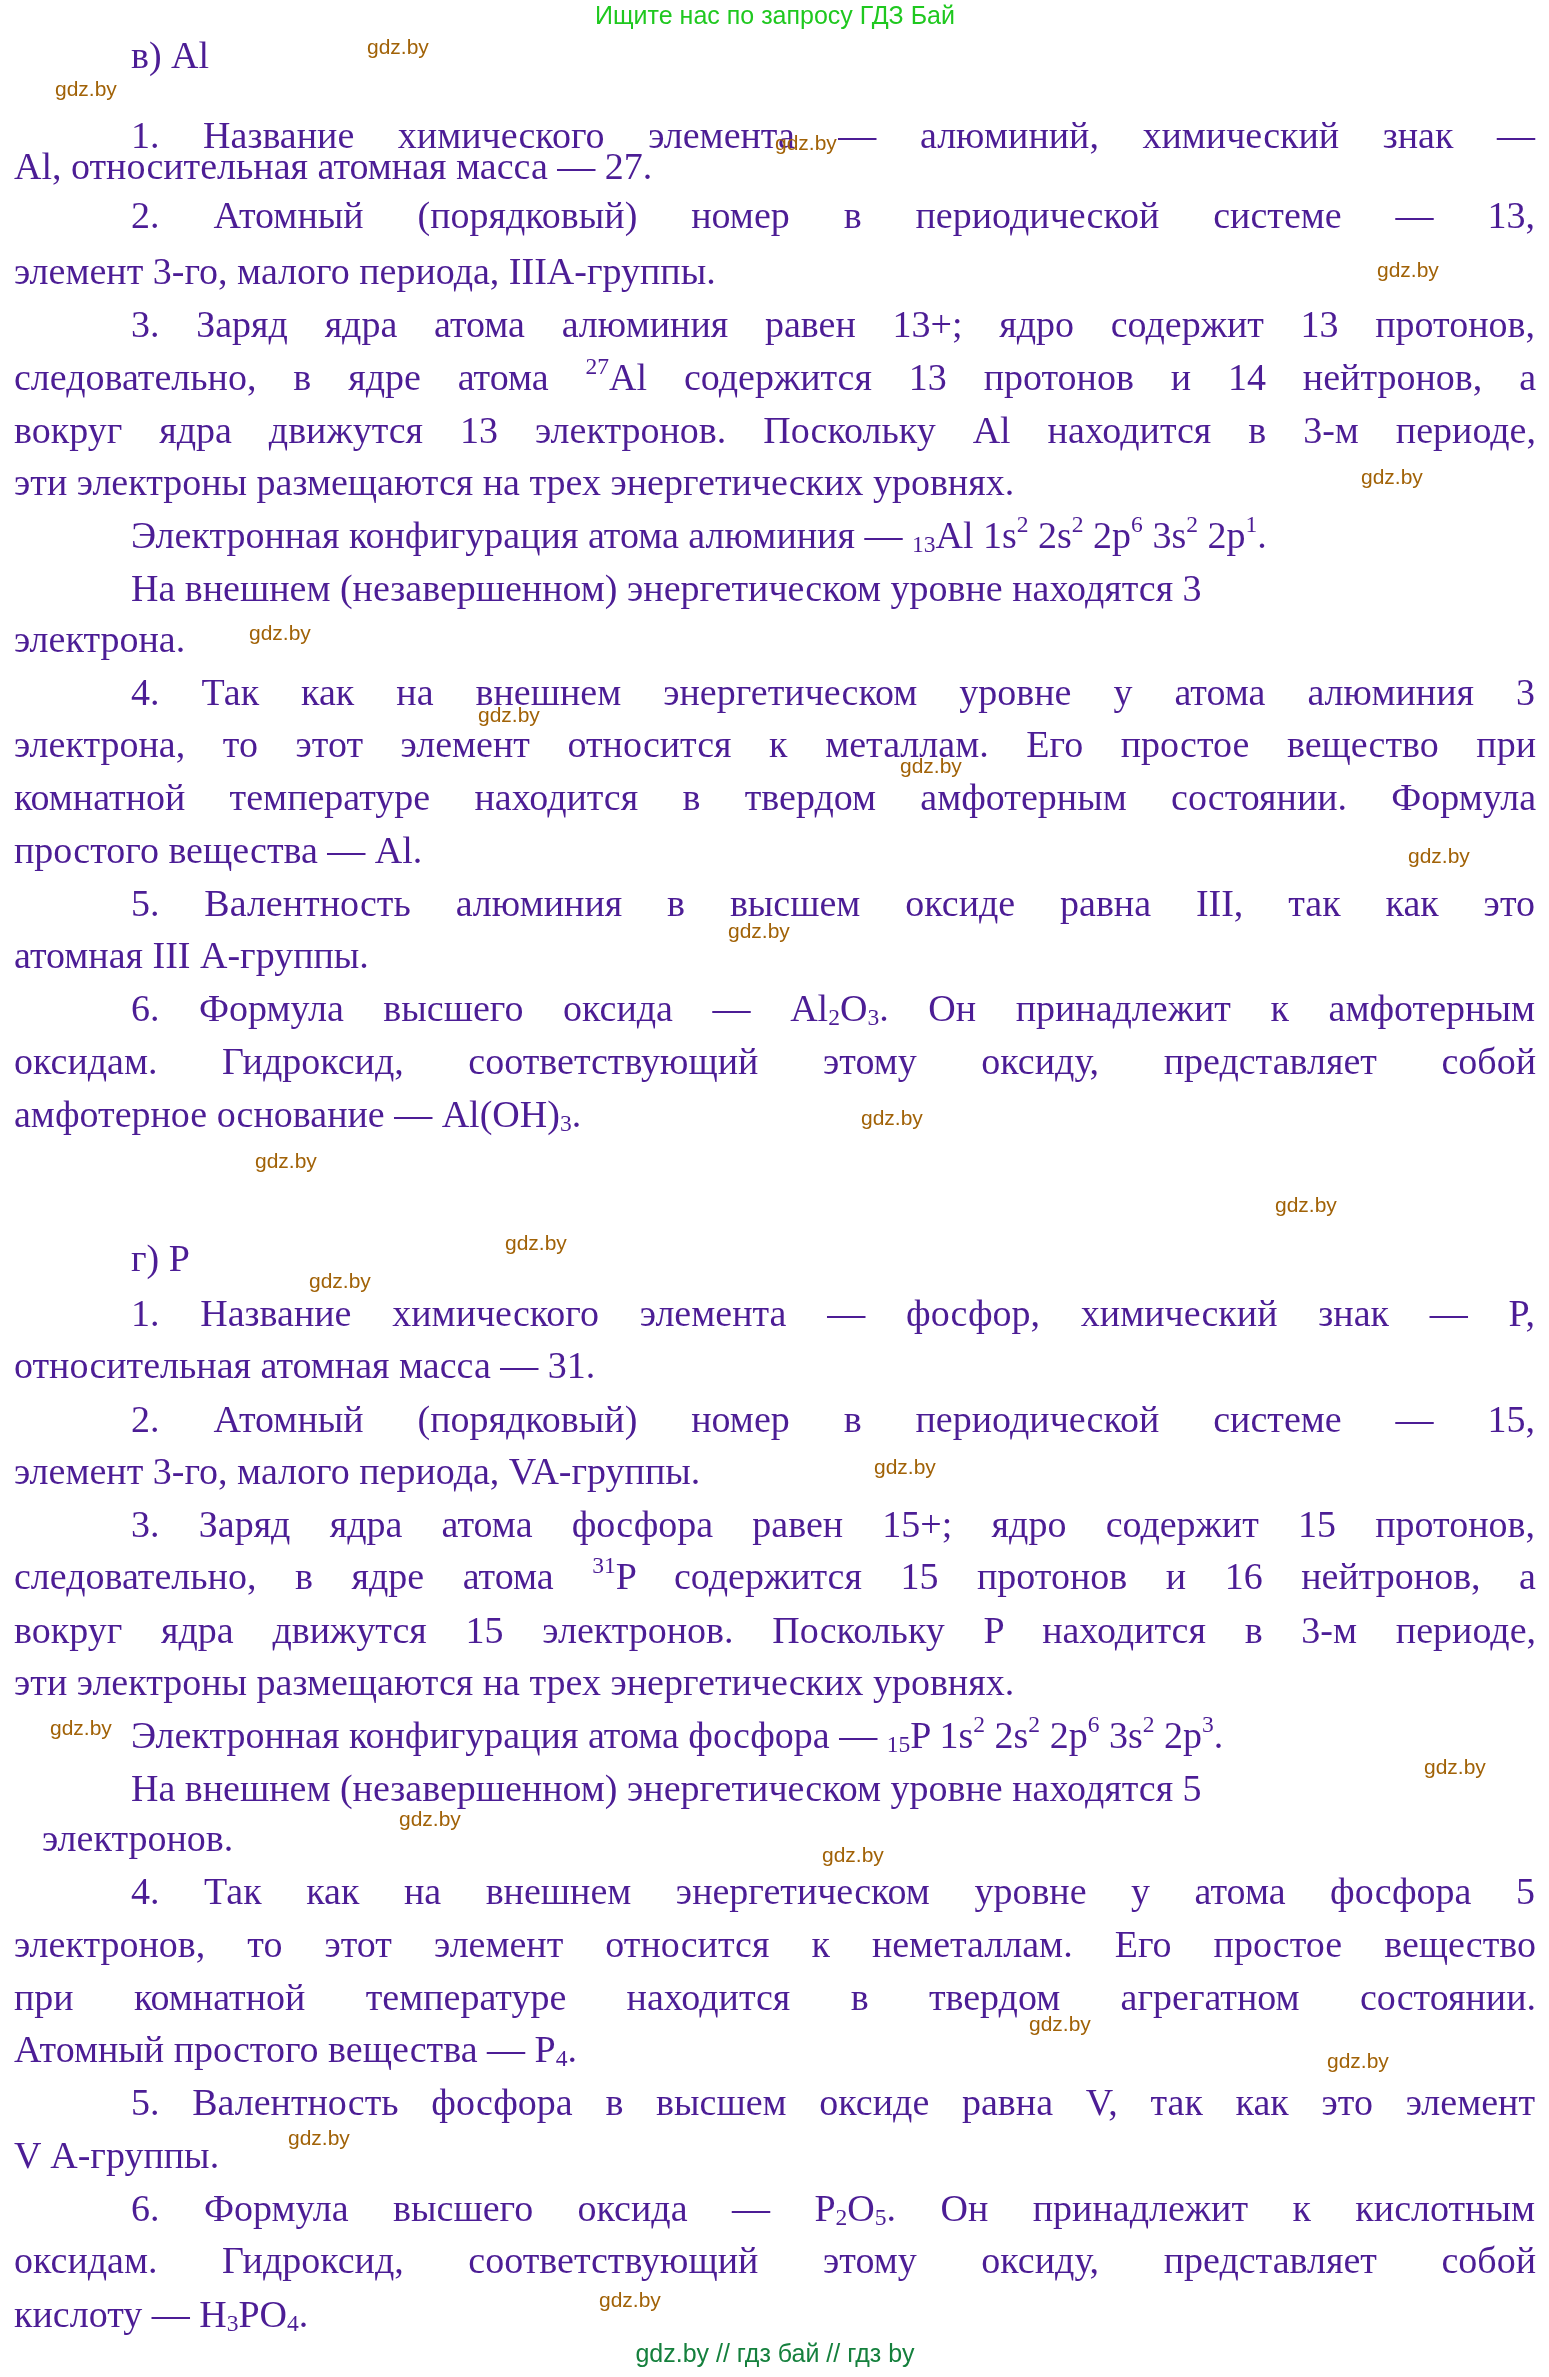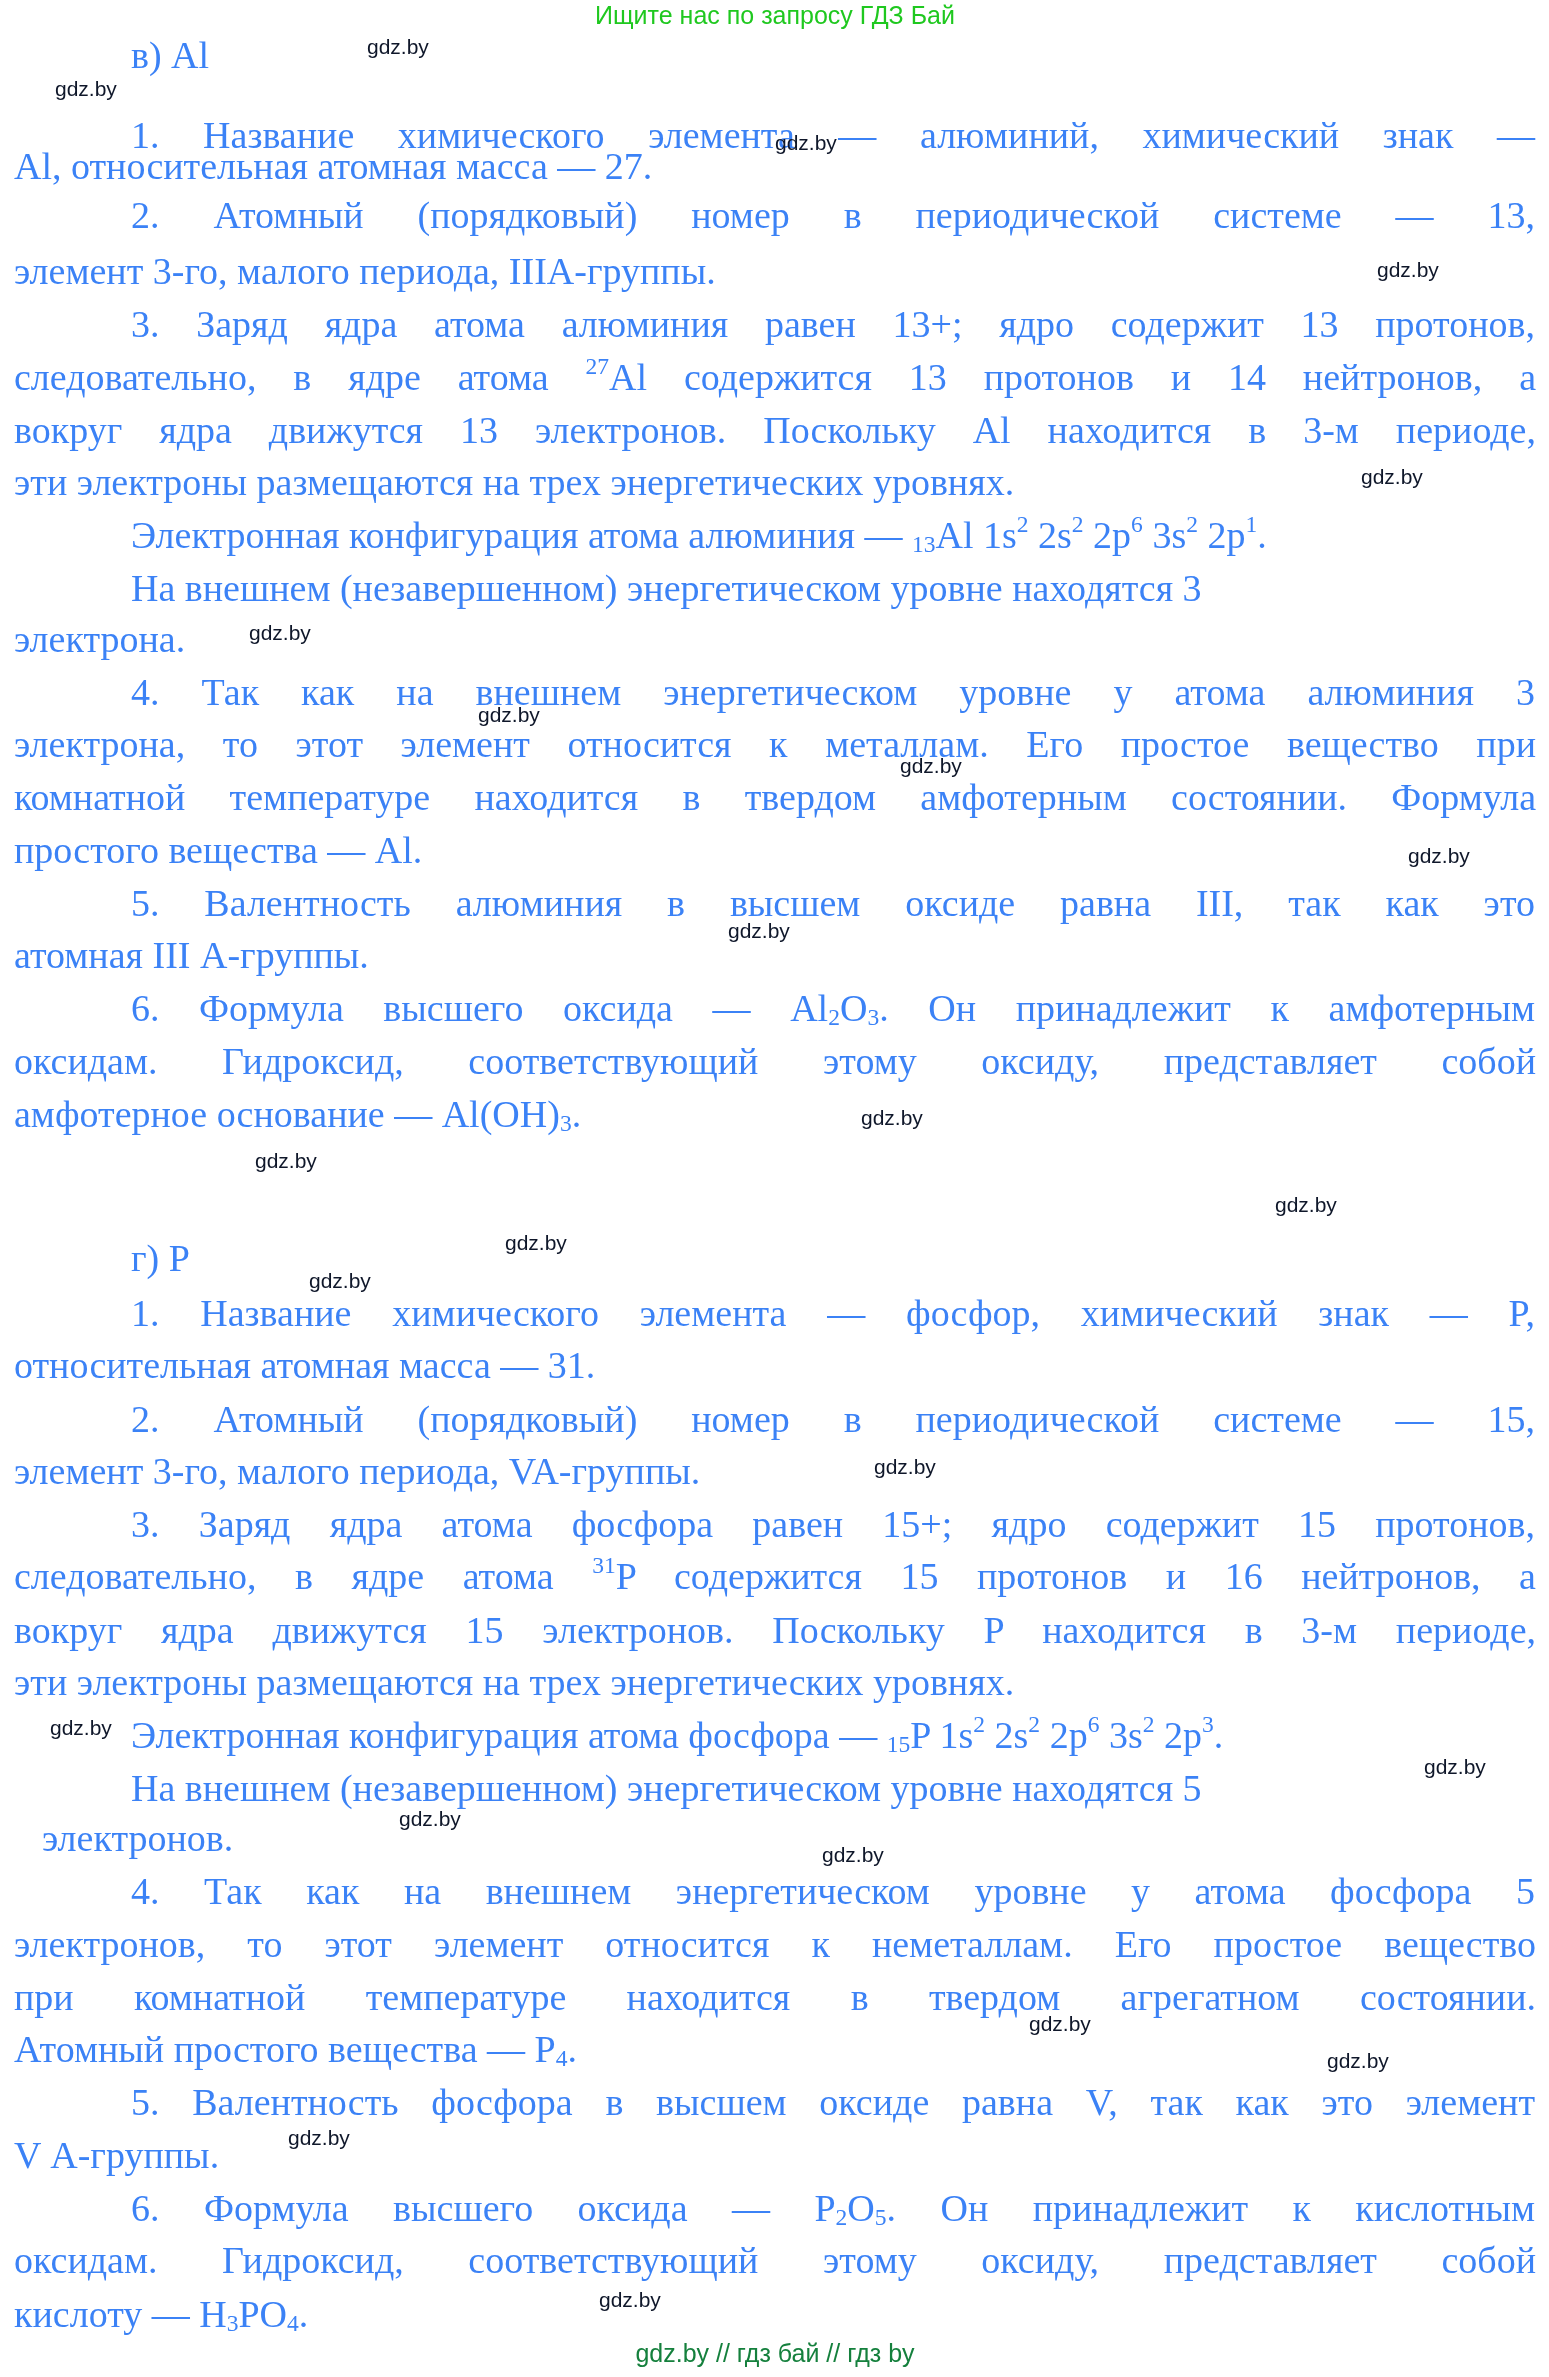--- a/index.html
+++ b/index.html
@@ -1,27 +1,27 @@
 <!DOCTYPE html>
 <html style="font-size:12.5px"><head>
 <meta charset="utf-8">
 <style>
   html, body { margin: 0; padding: 0; background: #ffffff; }
   body { width: 1550px; height: 2377px; position: relative; overflow: hidden; }
   .hdr { position: absolute; left: 0; width: 1550px; top: 0; text-align: center;
          font-family: "Liberation Sans", sans-serif; font-size: 25px; color: #1fc81f; line-height: 31px; }
   .ftr { position: absolute; left: 0; width: 1550px; top: 2338px; text-align: center;
          font-family: "Liberation Sans", sans-serif; font-size: 25px; color: #15803d; line-height: 31px; }
-  .ln { position: absolute; font-family: "Liberation Serif", serif; font-size: 38px; color: #3b82f6;
+  .ln { position: absolute; font-family: "Liberation Serif", serif; font-size: 38px; color: #4c1d95;
         line-height: 44px; white-space: nowrap; }
   .full { left: 14px; width: 1522px; text-align: justify; text-align-last: justify; white-space: normal; height: 44px; overflow: visible; }
   .ind { left: 131px; }
   .left { left: 14px; }
   .full.ind { left: 131px; width: 1404px; }
-  .wm { position: absolute; font-family: "Liberation Sans", sans-serif; font-size: 21px; color: #0f172a; line-height: 23.4px; }
+  .wm { position: absolute; font-family: "Liberation Sans", sans-serif; font-size: 21px; color: #a16207; line-height: 23.4px; }
   sup, sub { font-size: 62%; line-height: 0; }
   sup { vertical-align: 0.7em; }
   sub { vertical-align: -0.15em; }
 </style>
 </head>
 <body>
 
 <div class="hdr">Ищите нас по запросу ГДЗ Бай</div>
 
 <div class="ln" style="left:131px;top:33px;">в) Al</div>

